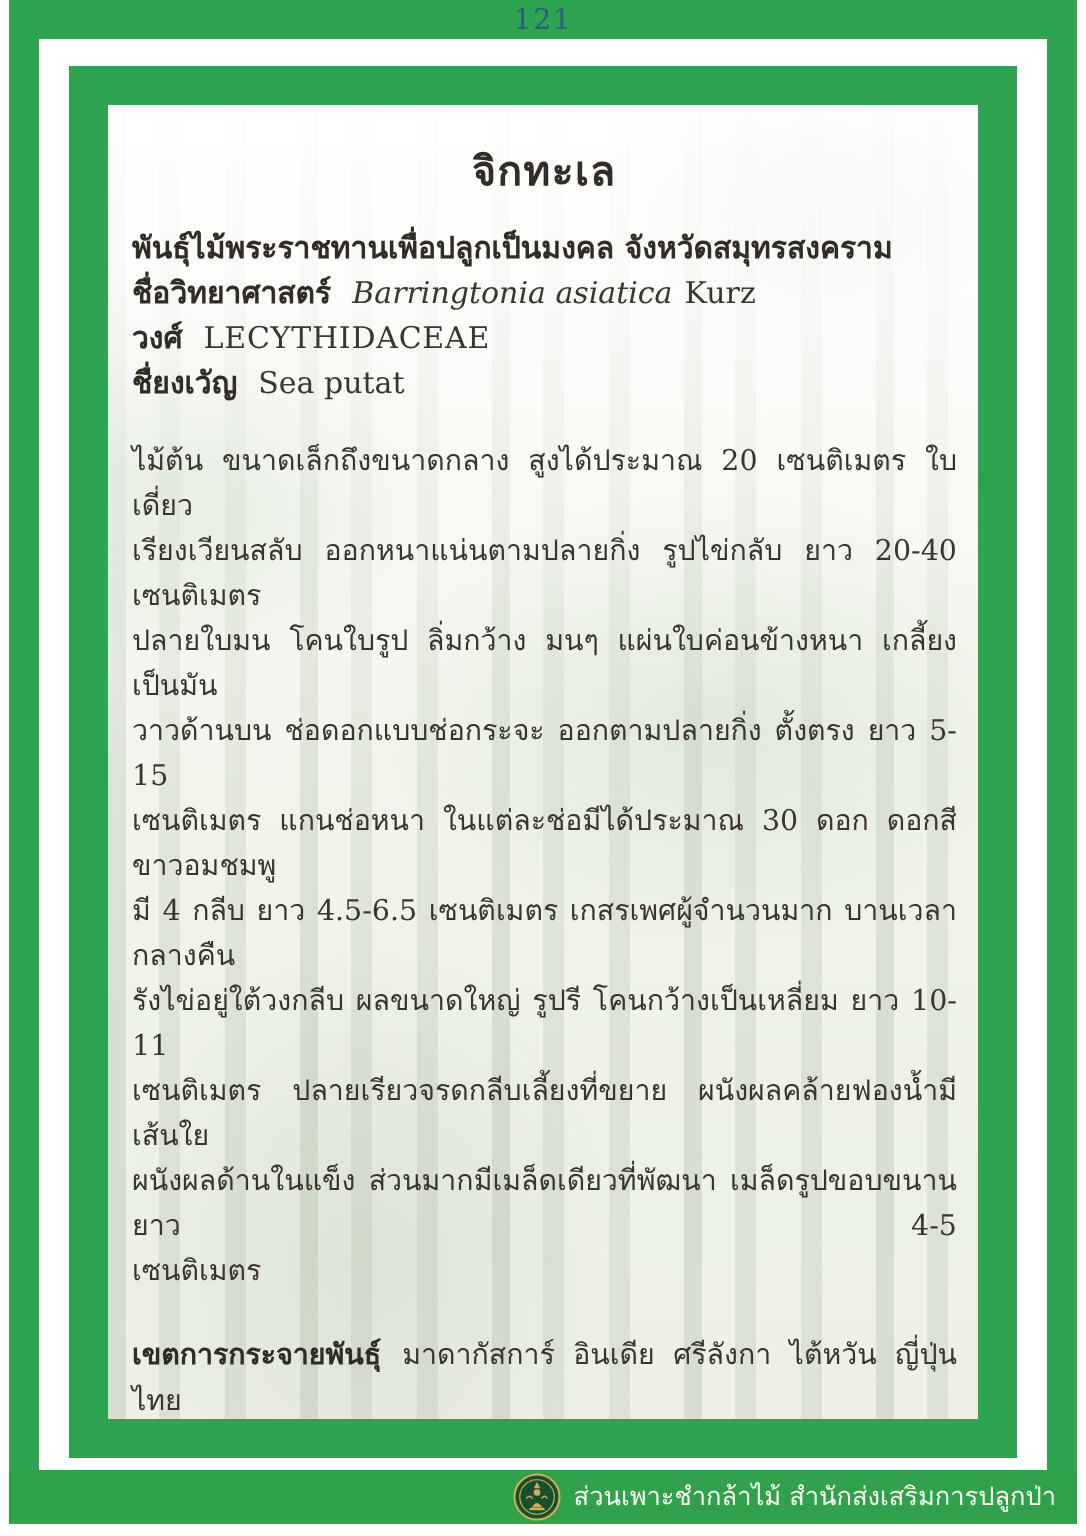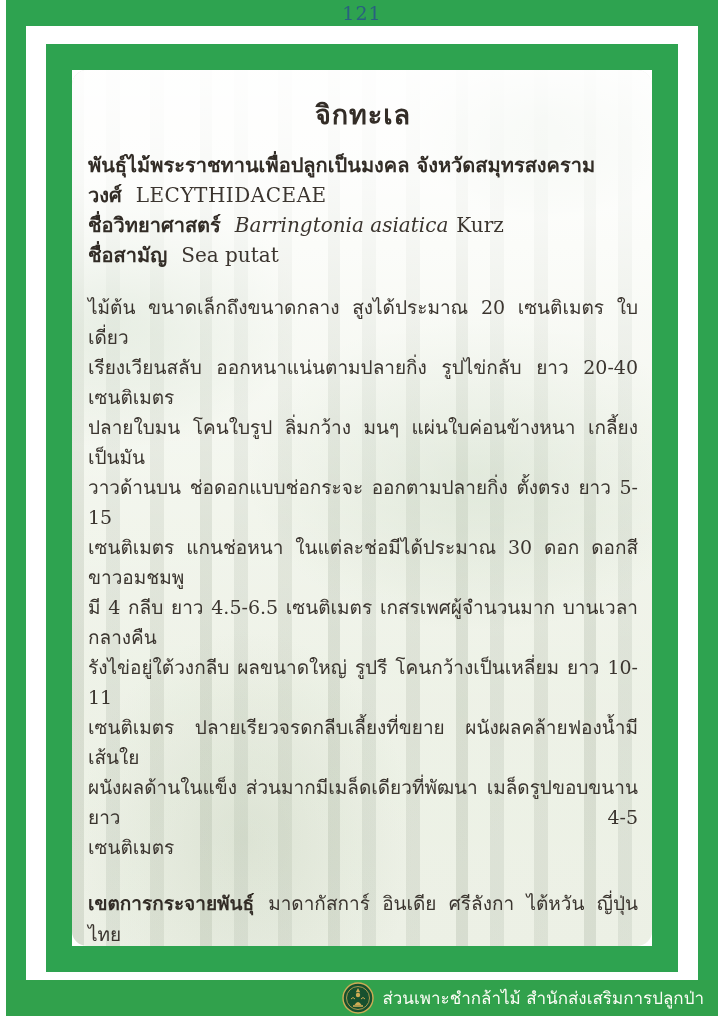--- a/index.html
+++ b/index.html
@@ -23,21 +23,21 @@
 
   
   .inner-frame {
     position: absolute; left: 46px; top: 44px; width: 632px; height: 928px;
     border: 26px solid #2EA350; background: transparent;
   }
 
   
   .content {
     position: absolute; left: 72px; top: 70px; width: 580px; height: 876px;
-    padding: 24px 14px 0 16px; color: #3B352F; overflow: hidden; border-radius: 15px;
+    padding: 24px 14px 0 16px; color: #3B352F; overflow: hidden;
   }
   .content::before {
     content: ""; position: absolute; inset: 0; z-index: 0;
     background:
       linear-gradient(180deg, rgba(255,255,255,0.95) 0%, rgba(255,255,255,0.82) 12%,
         rgba(255,255,255,0.50) 30%, rgba(255,255,255,0.22) 52%,
         rgba(255,255,255,0.10) 72%, rgba(255,255,255,0.14) 100%),
       radial-gradient(ellipse 210px 150px at 82% 5%,  rgba(140,175,130,0.50), rgba(140,175,130,0) 70%),
       radial-gradient(ellipse 260px 190px at 8% 28%,  rgba(150,180,140,0.38), rgba(150,180,140,0) 70%),
       radial-gradient(ellipse 320px 220px at 70% 46%, rgba(158,184,148,0.30), rgba(158,184,148,0) 72%),
@@ -91,27 +91,27 @@
 
   <div class="inner-frame"></div>
 
   <div class="content">
 
     <div class="title">จิกทะเล</div>
 
     <div class="info">
       <div class="info-line lbl">พันธุ์ไม้พระราชทานเพื่อปลูกเป็นมงคล จังหวัดสมุทรสงคราม</div>
       <div class="info-line">
+        <span class="lbl">ชื่อวิทยาศาสตร์</span><span class="sci-name">Barringtonia asiatica</span><span>Kurz</span>
+      </div>
+      <div class="info-line">
         <span class="lbl">วงศ์</span><span class="caps">LECYTHIDACEAE</span>
       </div>
       <div class="info-line">
-        <span class="lbl">ชื่อวิทยาศาสตร์</span><span class="sci-name">Barringtonia asiatica</span><span>Kurz</span>
-      </div>
-      <div class="info-line">
-        <span class="lbl">ชื่อสามัญ</span><span>Sea putat</span>
+        <span class="lbl">ชื่ยงเวัญ</span><span>Sea putat</span>
       </div>
     </div>
 
     <div class="desc">
       <div class="desc-line jline">ไม้ต้น ขนาดเล็กถึงขนาดกลาง สูงได้ประมาณ 20 เซนติเมตร ใบเดี่ยว</div>
       <div class="desc-line jline">เรียงเวียนสลับ ออกหนาแน่นตามปลายกิ่ง รูปไข่กลับ ยาว 20-40 เซนติเมตร</div>
       <div class="desc-line jline">ปลายใบมน โคนใบรูป ลิ่มกว้าง มนๆ แผ่นใบค่อนข้างหนา เกลี้ยง เป็นมัน</div>
       <div class="desc-line jline">วาวด้านบน ช่อดอกแบบช่อกระจะ ออกตามปลายกิ่ง ตั้งตรง ยาว 5-15</div>
       <div class="desc-line jline">เซนติเมตร แกนช่อหนา ในแต่ละช่อมีได้ประมาณ 30 ดอก ดอกสีขาวอมชมพู</div>
       <div class="desc-line jline">มี 4 กลีบ ยาว 4.5-6.5 เซนติเมตร เกสรเพศผู้จำนวนมาก บานเวลากลางคืน</div>

